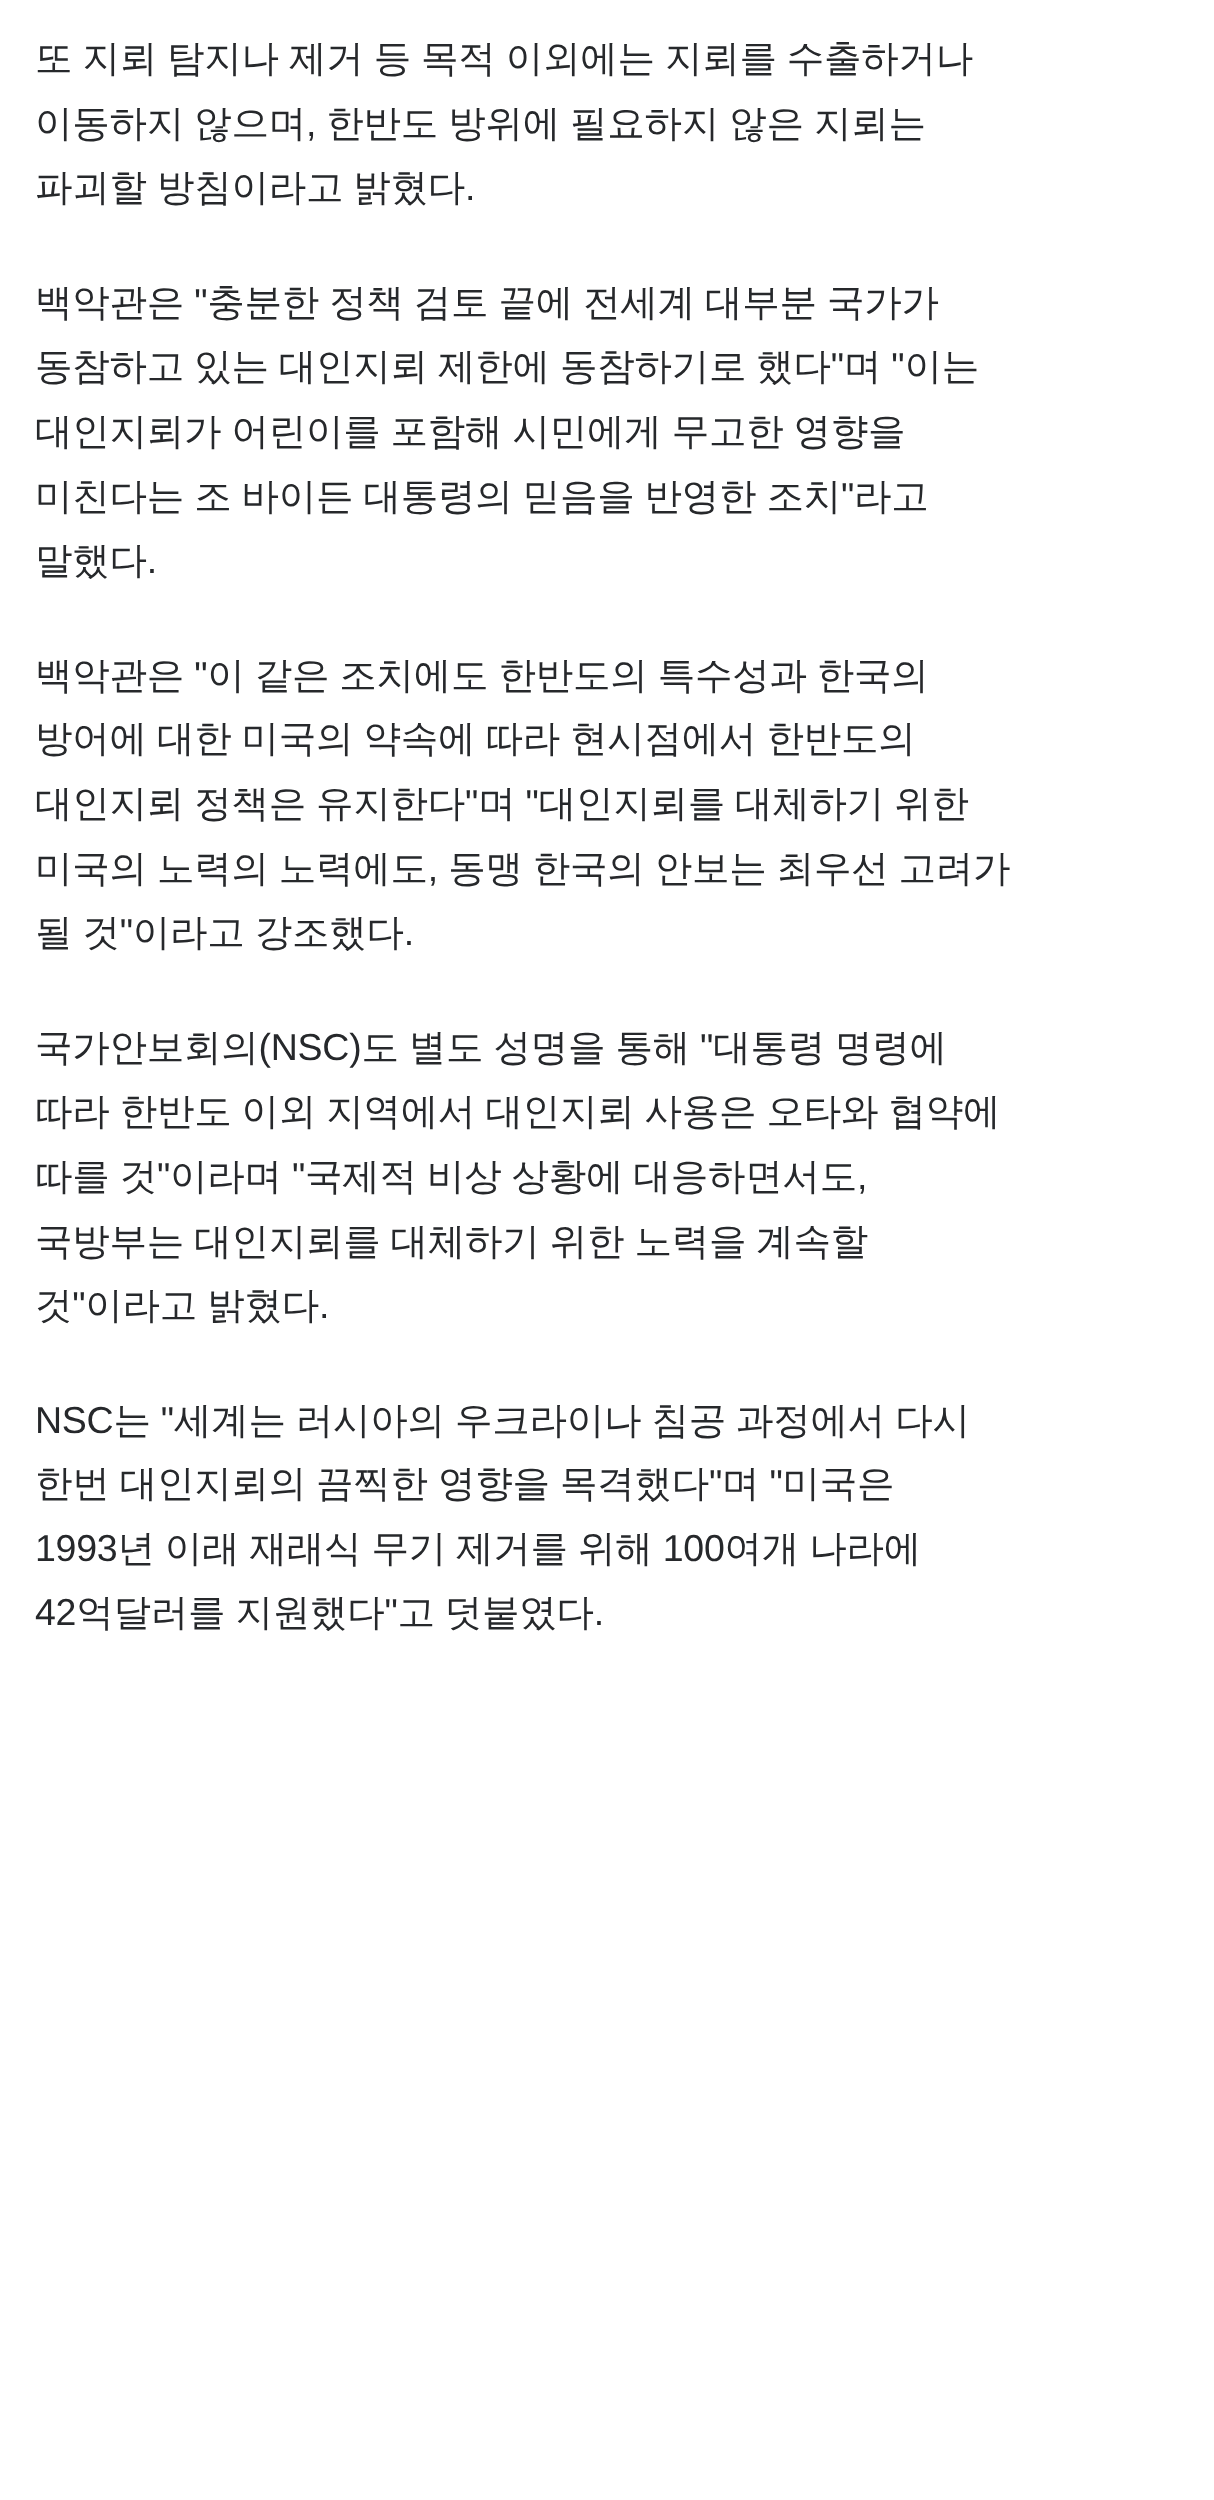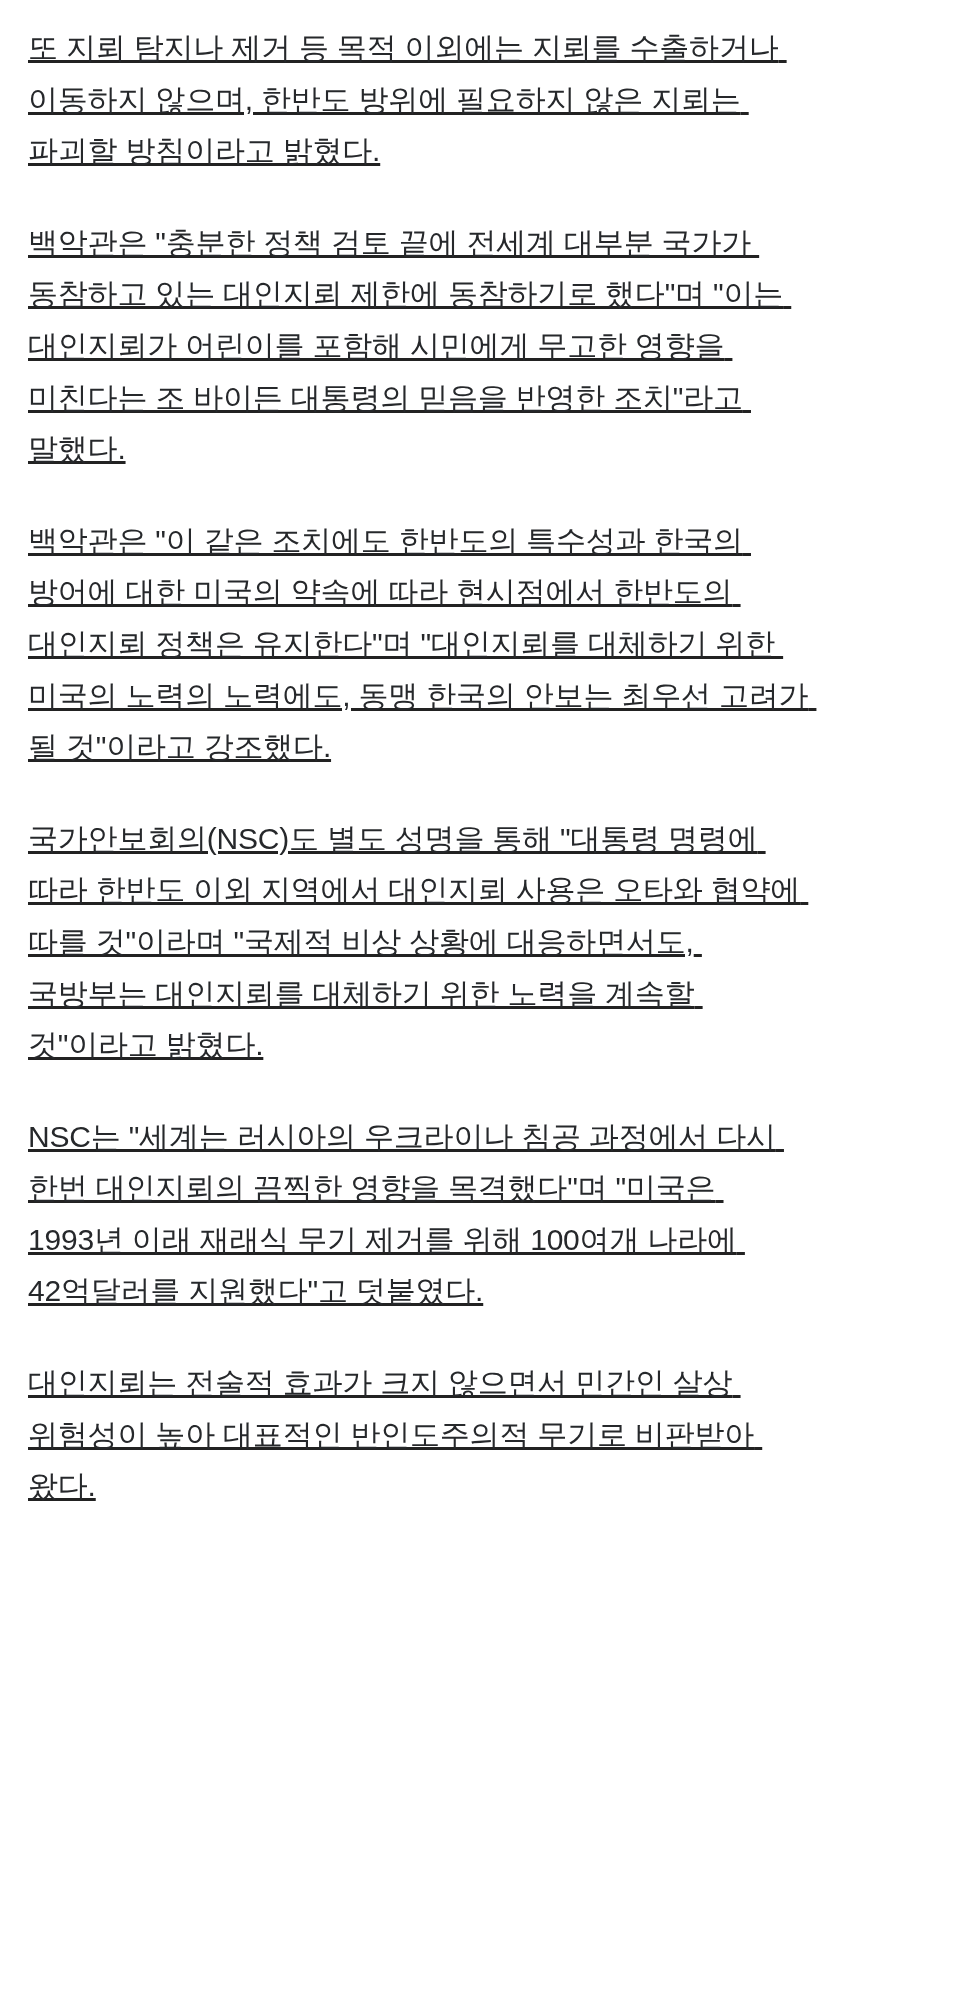--- a/index.html
+++ b/index.html
@@ -12,21 +12,20 @@
     width: 971px;
     min-height: 2000px;
     font-family: "Liberation Sans", "DejaVu Sans", sans-serif;
     color: #222222;
     -webkit-font-smoothing: antialiased;
   }
   .article {
     box-sizing: border-box;
     width: 845px;
     padding: 22px 28px 30px 28px;
-    text-decoration: underline;
   }
   .para {
     font-size: 30px;
     line-height: 1.72;
     letter-spacing: -0.2px;
     color: #26282b;
     margin: 0 0 40px 0;
     word-break: keep-all;
     white-space: pre-wrap;
   }
@@ -36,14 +35,13 @@
 </style>
 </head>
 <body>
 
 <div class="article">
   <p class="para">또 지뢰 탐지나 제거 등 목적 이외에는 지뢰를 수출하거나 이동하지 않으며, 한반도 방위에 필요하지 않은 지뢰는 파괴할 방침이라고 밝혔다.</p>
   <p class="para">백악관은 "충분한 정책 검토 끝에 전세계 대부분 국가가 동참하고 있는 대인지뢰 제한에 동참하기로 했다"며 "이는 대인지뢰가 어린이를 포함해 시민에게 무고한 영향을 미친다는 조 바이든 대통령의 믿음을 반영한 조치"라고 말했다.</p>
   <p class="para">백악관은 "이 같은 조치에도 한반도의 특수성과 한국의 방어에 대한 미국의 약속에 따라 현시점에서 한반도의 대인지뢰 정책은 유지한다"며 "대인지뢰를 대체하기 위한 미국의 노력의 노력에도, 동맹 한국의 안보는 최우선 고려가 될 것"이라고 강조했다.</p>
   <p class="para">국가안보회의(NSC)도 별도 성명을 통해 "대통령 명령에 따라 한반도 이외 지역에서 대인지뢰 사용은 오타와 협약에 따를 것"이라며 "국제적 비상 상황에 대응하면서도, 국방부는 대인지뢰를 대체하기 위한 노력을 계속할 것"이라고 밝혔다.</p>
   <p class="para">NSC는 "세계는 러시아의 우크라이나 침공 과정에서 다시 한번 대인지뢰의 끔찍한 영향을 목격했다"며 "미국은 1993년 이래 재래식 무기 제거를 위해 100여개 나라에 42억달러를 지원했다"고 덧붙였다.</p>
-  <p class="para">대인지뢰는 전술적 효과가 크지 않으면서 민간인 살상 위험성이 높아 대표적인 반인도주의적 무기로 비판받아 왔다.</p>
 </div>
 
 </body></html>

